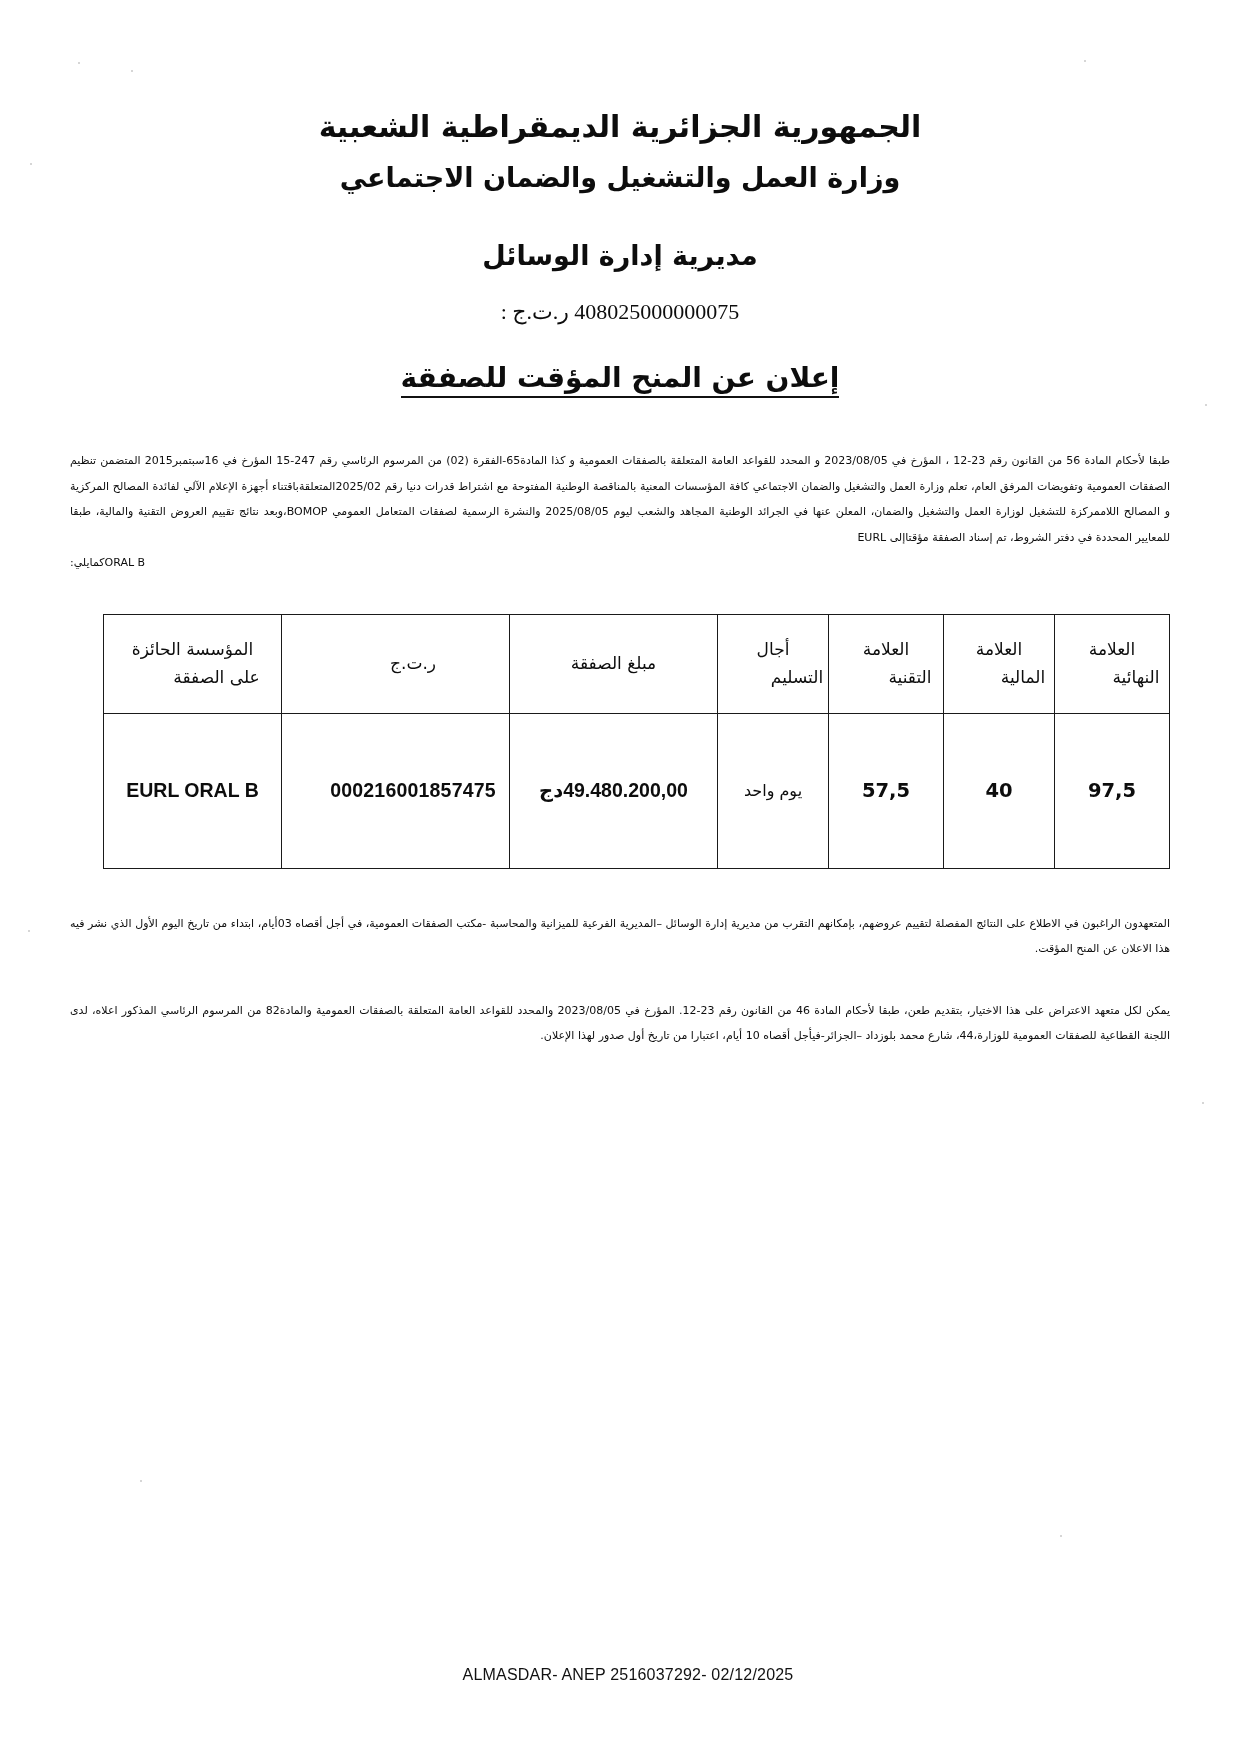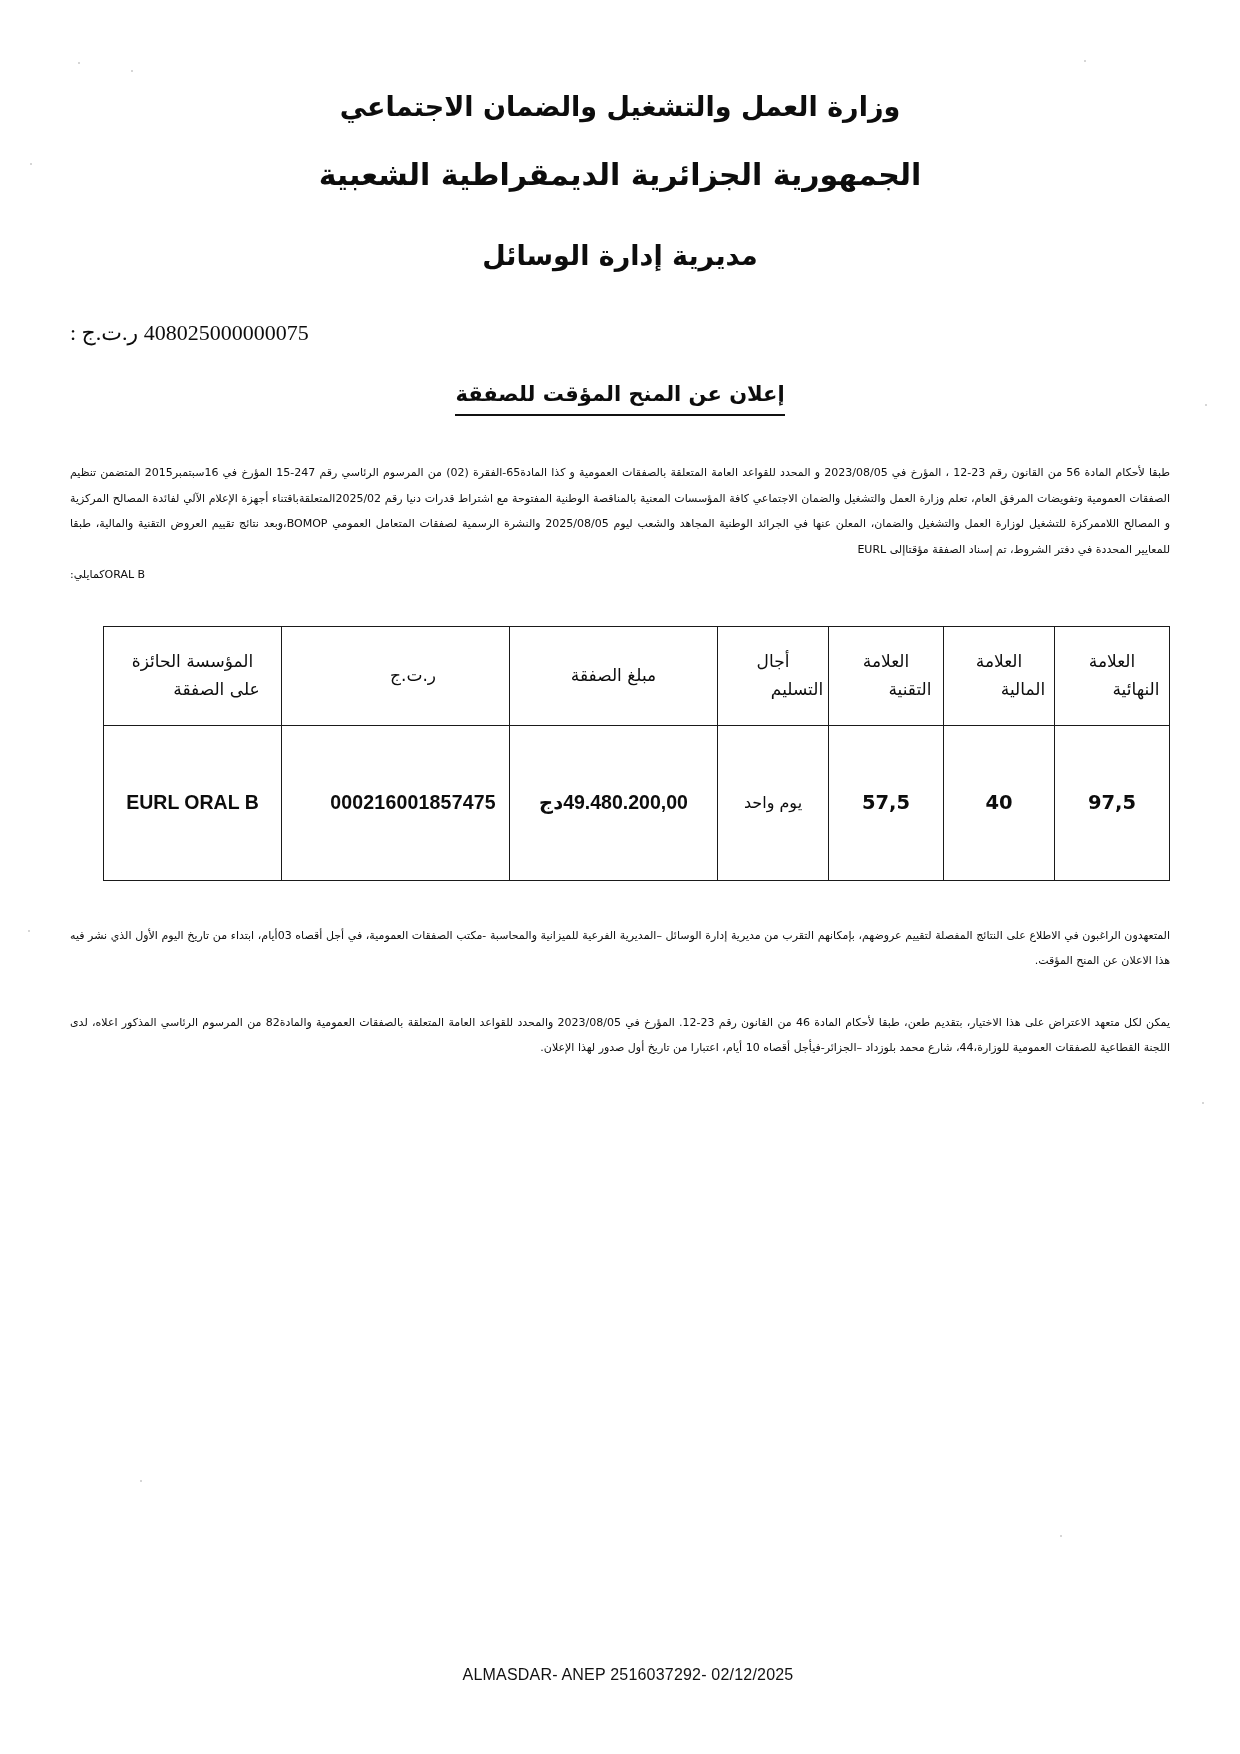--- a/index.html
+++ b/index.html
@@ -39,39 +39,39 @@
     font-size: 27px;
     line-height: 1.42;
     margin-top: 10px;
   }
   .hdr-3 {
     font-size: 27px;
     line-height: 1.42;
     margin-top: 40px;
   }
   .reg-line {
-    text-align: left;
+    text-align: center;
     font-size: 22px;
-    margin-top: 45px;
+    margin-top: 24px;
     font-family: "Liberation Serif", serif;
     direction: rtl;
   }
   .reg-line .num { font-family: "Liberation Serif", serif; }
 
   .doc-title {
     text-align: center;
     margin-top: 36px;
     direction: rtl;
   }
   .doc-title span {
     font-family: "DejaVu Sans", "Liberation Sans", sans-serif;
-    font-size: 21px;
+    font-size: 28px;
     font-weight: 700;
     border-bottom: 2px solid #111;
-    padding-bottom: 8px;
+    padding-bottom: 2px;
   }
 
   
   .body-par {
     direction: rtl;
     text-align: justify;
     text-align-last: right;
     font-family: "DejaVu Sans", "Liberation Sans", sans-serif;
     font-size: 11px;
     line-height: 2.32;
@@ -167,22 +167,22 @@
   <div class="speck" style="left:131px; top:70px;"></div>
   <div class="speck" style="left:1084px; top:60px;"></div>
   <div class="speck" style="left:30px; top:163px;"></div>
   <div class="speck" style="left:1205px; top:404px;"></div>
   <div class="speck" style="left:28px; top:930px;"></div>
   <div class="speck" style="left:1202px; top:1102px;"></div>
   <div class="speck" style="left:140px; top:1480px;"></div>
   <div class="speck" style="left:1060px; top:1535px;"></div>
 
   <div class="doc-header">
+    <div class="line hdr-1">الجمهورية الجزائرية الديمقراطية الشعبية</div>
     <div class="line hdr-2">وزارة العمل والتشغيل والضمان الاجتماعي</div>
-    <div class="line hdr-1">الجمهورية الجزائرية الديمقراطية الشعبية</div>
     <div class="line hdr-3">مديرية إدارة الوسائل</div>
   </div>
 
   <div class="reg-line">
     <span class="num">408025000000075</span>
     <span>ر.ت.ج :</span>
   </div>
 
   <div class="doc-title">
     <span>إعلان عن المنح المؤقت للصفقة</span>

